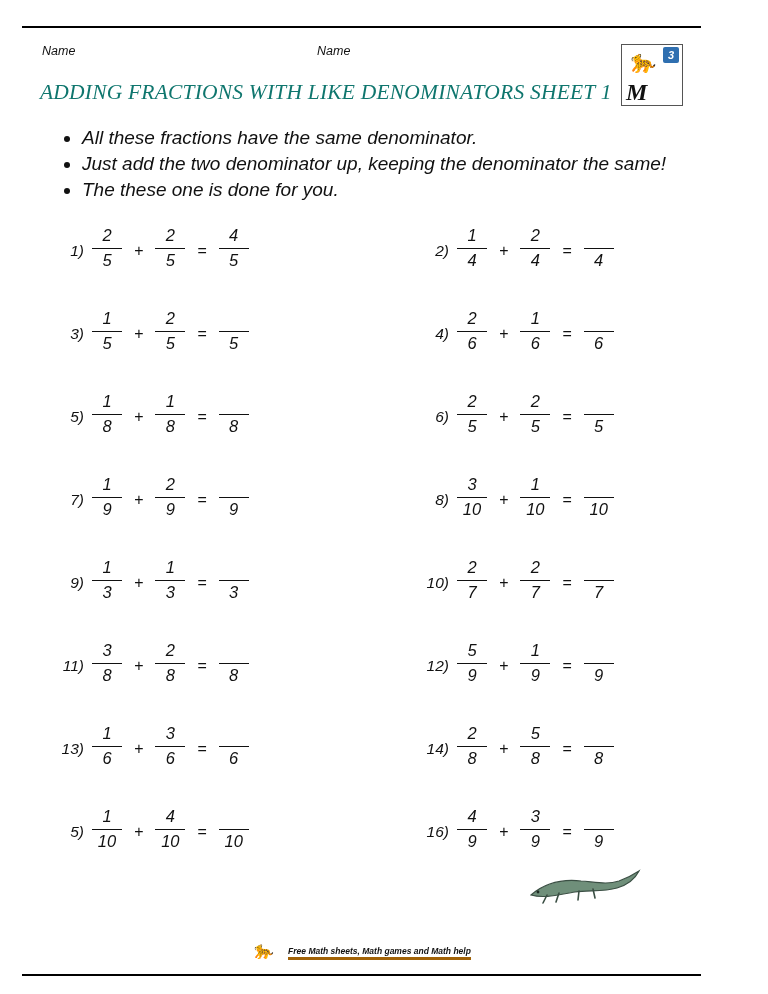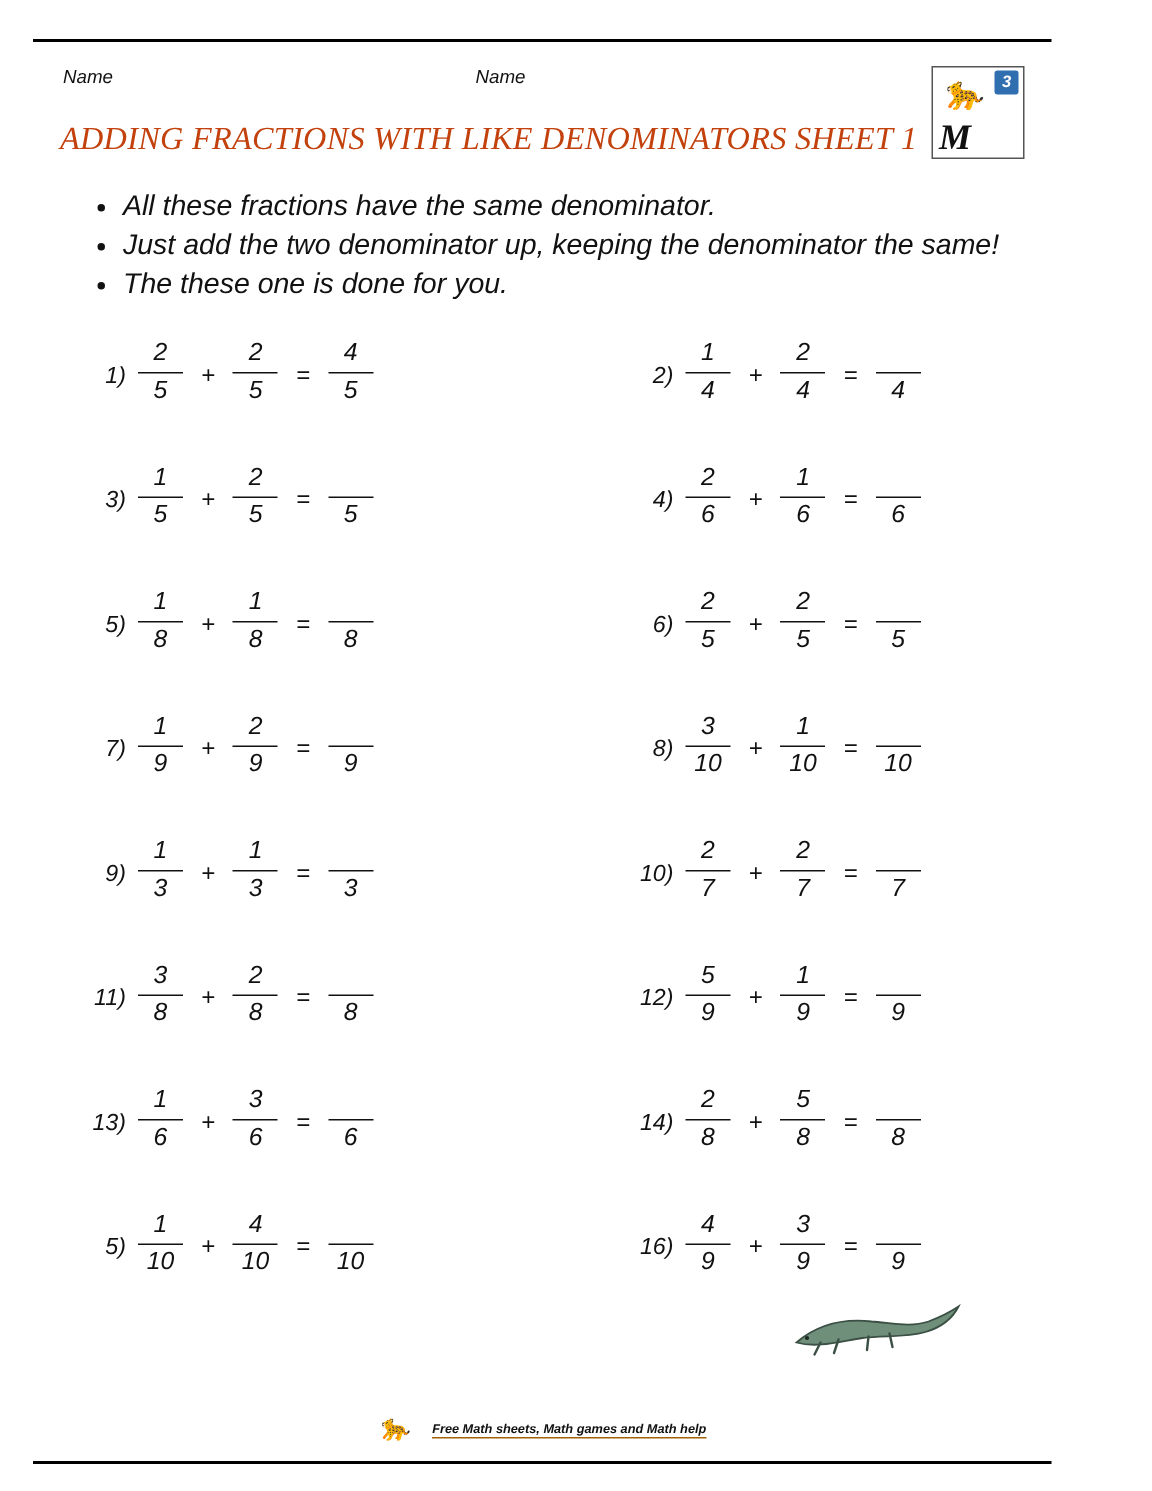--- a/index.html
+++ b/index.html
@@ -104,21 +104,21 @@
     letter-spacing: -2px;
     line-height: 1;
     font-family: "Liberation Serif", serif;
   }
 
   .title {
     position: absolute;
     top: 80px;
     left: 40px;
     font-size: 21.5px;
-    color: #c2410c;
+    color: #0f766e;
     font-family: "Liberation Serif", serif;
     letter-spacing: 0.2px;
   }
 
   .instructions {
     position: absolute;
     top: 125px;
     left: 56px;
     margin: 0;
     padding: 0 0 0 26px;
@@ -214,21 +214,21 @@
     top: -4px;
     font-size: 17px;
     color: #c9a227;
     line-height: 1;
   }
   .footer .ftag {
     display: block;
     margin-left: 36px;
     font-size: 8.5px;
     color: #111;
-    border-bottom: 1px solid #a16207;
+    border-bottom: 3px solid #a16207;
     padding-bottom: 1px;
     font-weight: bold;
   }
   .footer .fsite {
     display: block;
     margin-left: 0;
     font-size: 16px;
     font-family: "Liberation Serif", serif;
     font-weight: bold;
     color: #111;

